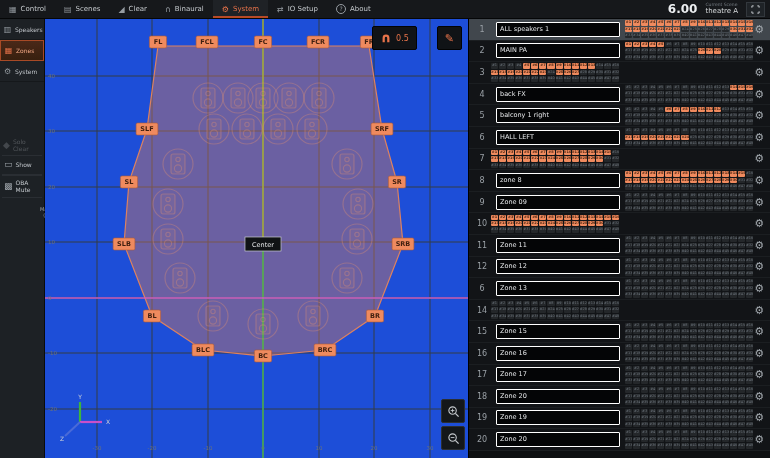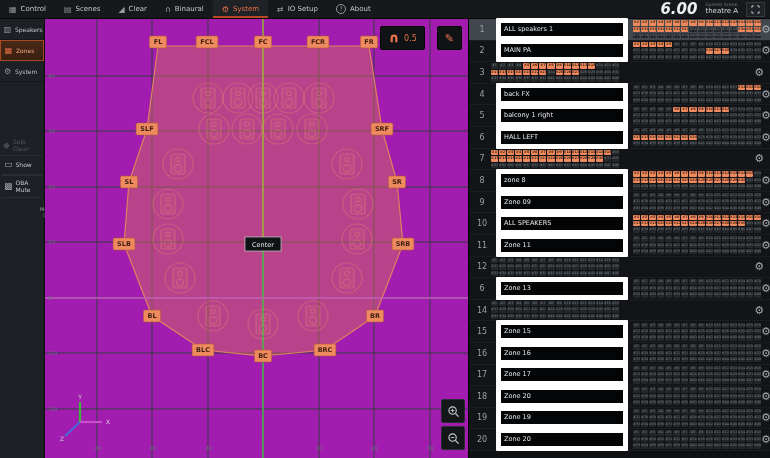--- a/index.html
+++ b/index.html
@@ -9,21 +9,21 @@
 
   
   .topbar{height:18px;flex:none;display:flex;align-items:stretch;background:#16181b;border-bottom:1px solid #050607;}
   .tabs{display:flex;align-items:stretch;}
   .tab{display:flex;align-items:center;gap:4px;padding:0 9px;font-size:7px;color:#c4c8cc;cursor:pointer;}
   .tab .glyph{font-size:8px;color:#969ca2;}
   .tab.active{background:#1f2226;color:#e8734a;box-shadow:inset 0 -2px 0 #b84a26;}
   .tab.active .glyph{color:#e8734a;}
   .glyph.circled{width:8px;height:8px;border:1px solid #969ca2;border-radius:50%;font-size:6px;line-height:8px;text-align:center;}
   .topbar-right{margin-left:auto;display:flex;align-items:center;gap:8px;padding-right:5px;}
-  .master-val{font-size:15px;font-weight:bold;color:#eceef0;font-style:italic;}
+  .master-val{font-size:12px;font-weight:bold;color:#eceef0;}
   .scene{display:flex;flex-direction:column;line-height:1;}
   .scene .lbl{font-size:4.5px;color:#787f86;}
   .scene .val{font-size:7px;color:#d6d9db;margin-top:1px;}
   .fs-btn{width:17px;height:13px;background:#1f2327;border:1px solid #33383d;display:flex;align-items:center;justify-content:center;cursor:pointer;}
 
   
   .main{flex:1;display:flex;min-height:0;}
 
   
   .sidebar{width:45px;flex:none;background:#1d2125;border-right:1px solid #0a0b0c;display:flex;flex-direction:column;box-sizing:border-box;}
@@ -43,34 +43,34 @@
   .fader{position:relative;flex:1;margin:3px 0;}
   .fader .track{position:absolute;left:15px;top:2%;bottom:4%;width:3px;background:#0a0c0e;border:1px solid #000;border-radius:2px;}
   .fader .tick{position:absolute;left:22px;width:4px;height:1px;background:#565c62;}
   .fader .tick-lbl{position:absolute;left:28px;font-size:4.5px;color:#8a9096;transform:translateY(-50%);}
   .fader .knob{position:absolute;left:5px;width:22px;height:24px;border-radius:3px;border:1px solid #0e1012;
     background:linear-gradient(#73797f 0%,#4a5055 45%,#2e3338 52%,#44494e 100%);transform:translateY(-50%);cursor:pointer;}
   .fader .knob::after{content:"";position:absolute;left:2px;right:2px;top:11px;height:2px;background:#c23a2b;}
   .master .val{width:30px;height:12px;margin:3px auto 0;background:#000;border:1px solid #2e3338;color:#f0f2f4;font-size:7px;line-height:12px;text-align:center;}
 
   
-  .stage{flex:1;position:relative;background:#a21caf;overflow:hidden;}
+  .stage{flex:1;position:relative;background:#1d4ed8;overflow:hidden;}
   .stage svg.world{position:absolute;left:0;top:0;}
-  .stage-toolbar{position:absolute;top:7px;right:6px;display:flex;gap:12px;}
+  .stage-toolbar{position:absolute;top:7px;right:6px;display:flex;gap:20px;}
   .tool-btn{height:22px;background:#101316;border:1px solid #020303;border-radius:2px;display:flex;align-items:center;justify-content:center;gap:4px;color:#e8734a;font-size:8px;padding:0 7px;cursor:pointer;}
   .tool-btn .pencil{font-size:11px;color:#e8734a;}
   .zoom-btns{position:absolute;right:3px;bottom:8px;display:flex;flex-direction:column;gap:3px;}
   .zoom-btn{width:22px;height:22px;background:#14171a;border:1px solid #2a2e33;border-radius:2px;display:flex;align-items:center;justify-content:center;cursor:pointer;}
 
   
   .zones{width:302px;flex:none;background:#0e1012;border-left:1px solid #000;display:flex;flex-direction:column;box-sizing:border-box;}
   .zrow{height:21.6px;flex:none;display:flex;align-items:center;padding:0 4px;border-bottom:1px solid #1b1e21;background:#121417;box-sizing:border-box;cursor:pointer;}
   .zrow.selected{background:#41474d;}
   .zrow .num{width:18px;font-size:8px;color:#9aa0a6;text-align:center;flex:none;}
-  .zrow .name{width:116px;height:13px;flex:none;background:#040506;border:5px solid #ffffff;color:#e6e8ea;font-size:6.5px;line-height:12px;padding:0 3px;margin:0 5px;white-space:nowrap;overflow:hidden;border-radius:1px;box-sizing:content-box;}
+  .zrow .name{width:116px;height:13px;flex:none;background:#040506;border:1px solid #ffffff;color:#e6e8ea;font-size:6.5px;line-height:12px;padding:0 3px;margin:0 5px;white-space:nowrap;overflow:hidden;border-radius:1px;box-sizing:content-box;}
   .zrow .chips{flex:none;width:128px;display:grid;grid-template-columns:repeat(16,1fr);gap:1px;}
   .chip{height:5.4px;background:#24272a;color:#6e767e;font-size:3.5px;line-height:5.5px;text-align:center;border-radius:1px;overflow:hidden;}
   .chip.on{background:#ef8a5e;color:#4a2410;font-weight:bold;}
   .zrow .gear{margin-left:auto;margin-right:2px;font-size:11px;color:#a2a8ae;line-height:1;cursor:pointer;}
 </style>
 </head>
 <body>
 
 <div id="app">
 
@@ -922,21 +922,20 @@
             <div class="chip">#44</div>
             <div class="chip">#45</div>
             <div class="chip">#46</div>
             <div class="chip">#47</div>
             <div class="chip">#48</div>
           </div>
           <div class="gear">⚙</div>
         </div>
         <div class="zrow">
           <div class="num">10</div>
-          <div class="name">ALL SPEAKERS</div>
           <div class="chips">
             <div class="chip on">#1</div>
             <div class="chip on">#2</div>
             <div class="chip on">#3</div>
             <div class="chip on">#4</div>
             <div class="chip on">#5</div>
             <div class="chip on">#6</div>
             <div class="chip on">#7</div>
             <div class="chip on">#8</div>
             <div class="chip on">#9</div>
@@ -1032,20 +1031,21 @@
             <div class="chip">#44</div>
             <div class="chip">#45</div>
             <div class="chip">#46</div>
             <div class="chip">#47</div>
             <div class="chip">#48</div>
           </div>
           <div class="gear">⚙</div>
         </div>
         <div class="zrow">
           <div class="num">12</div>
+          <div class="name">Zone 12</div>
           <div class="chips">
             <div class="chip">#1</div>
             <div class="chip">#2</div>
             <div class="chip">#3</div>
             <div class="chip">#4</div>
             <div class="chip">#5</div>
             <div class="chip">#6</div>
             <div class="chip">#7</div>
             <div class="chip">#8</div>
             <div class="chip">#9</div>

